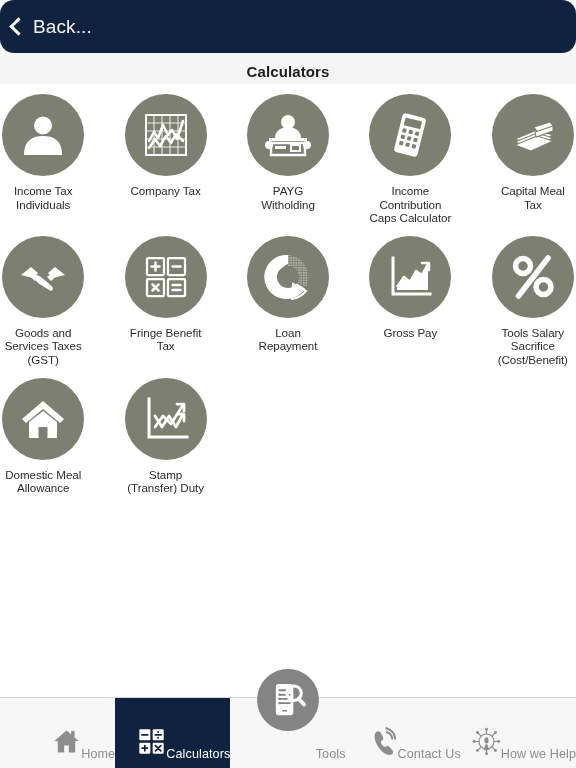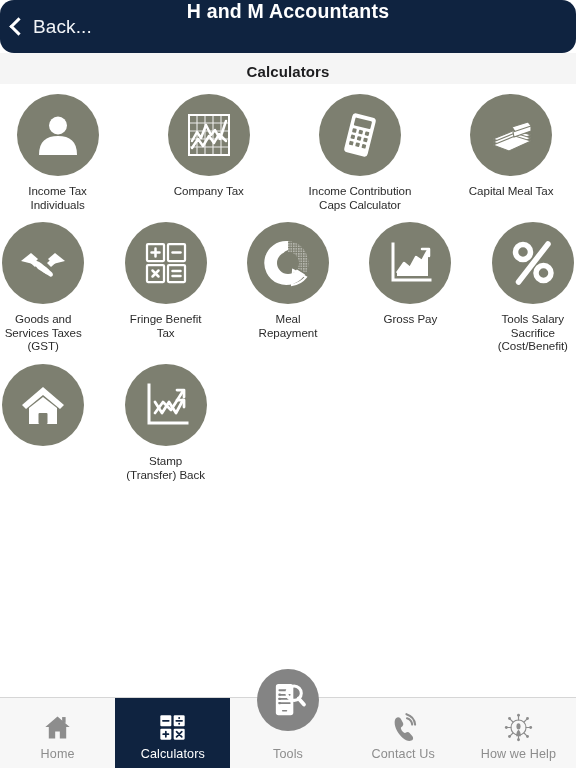--- a/index.html
+++ b/index.html
@@ -120,22 +120,22 @@
     position:absolute;
     left:0; right:0; bottom:0;
     height:71px;
     background:#f7f7f7;
     border-top:1px solid #d6d6d6;
     display:flex;
   }
   .tab-item{
     flex:1 1 0;
     display:flex;
-    flex-direction:column;
-    align-items:center;
+    flex-direction:row;
+    align-items:flex-end;
     justify-content:flex-end;
     padding-bottom:7px;
     cursor:pointer;
     position:relative;
   }
   .tab-item.active{ background:#0f2340; }
   .tab-icon{
     height:34px;
     display:flex;
     align-items:center;
@@ -166,21 +166,20 @@
   #tab-item-tools .tab-icon{ height:34px; }
 </style>
 </head>
 <body>
 
 <div id="nav-bar">
   <div id="back-button">
     <span class="chev"></span>
     <span id="back-label">Back...</span>
   </div>
-  <div id="nav-title">H and M Accountants</div>
 </div>
 
 <div id="section-bar">
   <div id="section-title">Calculators</div>
 </div>
 
 <div id="calculator-grid">
     <div class="grid-row">
       <div class="grid-cell">
         <div class="tile-circle">
@@ -197,20 +196,35 @@
             <rect x="10" y="10" width="80" height="80" fill="none" stroke="#ffffff" stroke-width="4"></rect>
             <g stroke="#ffffff" stroke-width="2.2" opacity=".85">
               <path d="M26 10 V90 M42 10 V90 M58 10 V90 M74 10 V90"></path>
               <path d="M10 26 H90 M10 42 H90 M10 58 H90 M10 74 H90"></path>
             </g>
             <polyline points="16,62 26,44 34,56 44,30 54,50 62,40 72,58 84,22" fill="none" stroke="#ffffff" stroke-width="5" stroke-linejoin="round" stroke-linecap="round"></polyline>
             <polyline points="16,76 28,58 38,72 50,52 60,66 70,48 84,62" fill="none" stroke="#ffffff" stroke-width="5" stroke-linejoin="round" stroke-linecap="round"></polyline>
           </svg>
         </div>
         <div class="tile-label">Company Tax</div>
+      </div>
+      <div class="grid-cell">
+        <div class="tile-circle">
+          <svg width="50" height="50" viewBox="0 0 100 100" xmlns="http://www.w3.org/2000/svg">
+            <circle cx="50" cy="24" r="14" fill="#ffffff"></circle>
+            <path d="M24 56 C24 42 36 34 50 34 C64 34 76 42 76 56 Z" fill="#ffffff"></path>
+            <rect x="12" y="56" width="76" height="6" fill="#ffffff"></rect>
+            <rect x="16" y="66" width="68" height="24" fill="none" stroke="#ffffff" stroke-width="5"></rect>
+            <rect x="24" y="72" width="22" height="6" fill="#ffffff"></rect>
+            <rect x="56" y="70" width="18" height="12" fill="none" stroke="#ffffff" stroke-width="4"></rect>
+            <circle cx="12" cy="70" r="8" fill="#ffffff"></circle>
+            <circle cx="88" cy="70" r="8" fill="#ffffff"></circle>
+          </svg>
+        </div>
+        <div class="tile-label">PAYG Witholding</div>
       </div>
       <div class="grid-cell">
         <div class="tile-circle">
           <svg width="50" height="50" viewBox="0 0 100 100" xmlns="http://www.w3.org/2000/svg">
             <g transform="rotate(14 50 50)">
               <rect x="26" y="10" width="48" height="80" rx="7" fill="#ffffff"></rect>
               <rect x="33" y="18" width="34" height="16" rx="2" fill="#7d7f70"></rect>
               <g fill="#7d7f70">
                 <rect x="33" y="40" width="8" height="8" rx="1.6"></rect>
                 <rect x="46" y="40" width="8" height="8" rx="1.6"></rect>
@@ -285,21 +299,21 @@
                 <rect width="5" height="5" fill="#7d7f70"></rect>
                 <circle cx="1.6" cy="1.6" r="1.3" fill="#ffffff"></circle>
               </pattern>
             </defs>
             <path d="M50 50 L50 6 A44 44 0 0 1 86 70 Z" fill="url(#hatch)"></path>
             <path d="M50 6 A44 44 0 1 0 84 73 L60 58 A16 16 0 1 1 50 24 Z" fill="#ffffff"></path>
             <circle cx="50" cy="50" r="22" fill="#7d7f70"></circle>
             <path d="M60 64 L86 78 A44 44 0 0 1 58 94 Z" fill="none" stroke="#ffffff" stroke-width="4"></path>
           </svg>
         </div>
-        <div class="tile-label">Meal Repayment</div>
+        <div class="tile-label">Loan Repayment</div>
       </div>
       <div class="grid-cell">
         <div class="tile-circle">
           <svg width="50" height="50" viewBox="0 0 100 100" xmlns="http://www.w3.org/2000/svg">
             <path d="M16 12 V84 H90" fill="none" stroke="#ffffff" stroke-width="6" stroke-linecap="square"></path>
             <path d="M24 70 L38 50 L50 60 L62 38 L74 46 L86 24 L86 76 L24 76 Z" fill="#ffffff"></path>
             <polyline points="24,70 38,50 50,60 62,38 74,46 86,24" fill="none" stroke="#ffffff" stroke-width="5" stroke-linejoin="round"></polyline>
             <path d="M74 22 H88 V36" fill="none" stroke="#ffffff" stroke-width="5" stroke-linecap="round" stroke-linejoin="round"></path>
           </svg>
         </div>
@@ -318,32 +332,33 @@
     </div>
     <div class="grid-row">
       <div class="grid-cell">
         <div class="tile-circle">
           <svg width="50" height="50" viewBox="0 0 100 100" xmlns="http://www.w3.org/2000/svg">
             <path d="M50 14 L92 50 L84 58 L50 30 L16 58 L8 50 Z" fill="#ffffff"></path>
             <path d="M22 56 L50 34 L78 56 V88 H22 Z" fill="#ffffff"></path>
             <rect x="41" y="66" width="18" height="22" rx="2" fill="#7d7f70"></rect>
           </svg>
         </div>
+        <div class="tile-label">Domestic Meal Allowance</div>
       </div>
       <div class="grid-cell">
         <div class="tile-circle">
           <svg width="50" height="50" viewBox="0 0 100 100" xmlns="http://www.w3.org/2000/svg">
             <path d="M16 10 V86 H92" fill="none" stroke="#ffffff" stroke-width="6" stroke-linecap="square"></path>
             <polyline points="28,44 42,66 56,44 70,66 84,40" fill="none" stroke="#ffffff" stroke-width="5.5" stroke-linejoin="round" stroke-linecap="round"></polyline>
             <path d="M72 40 H86 V54" fill="none" stroke="#ffffff" stroke-width="5.5" stroke-linecap="round" stroke-linejoin="round"></path>
             <polyline points="28,66 44,44 60,60 84,22" fill="none" stroke="#ffffff" stroke-width="5.5" stroke-linejoin="round" stroke-linecap="round"></polyline>
             <path d="M72 20 H86 V34" fill="none" stroke="#ffffff" stroke-width="5.5" stroke-linecap="round" stroke-linejoin="round"></path>
           </svg>
         </div>
-        <div class="tile-label">Stamp (Transfer) Back</div>
+        <div class="tile-label">Stamp (Transfer) Duty</div>
       </div>
       <div class="grid-cell empty"></div>
       <div class="grid-cell empty"></div>
       <div class="grid-cell empty"></div>
     </div>
   </div>
 
 <div id="tab-bar">
     <div class="tab-item" id="tab-item-home">
       <div class="tab-icon">

